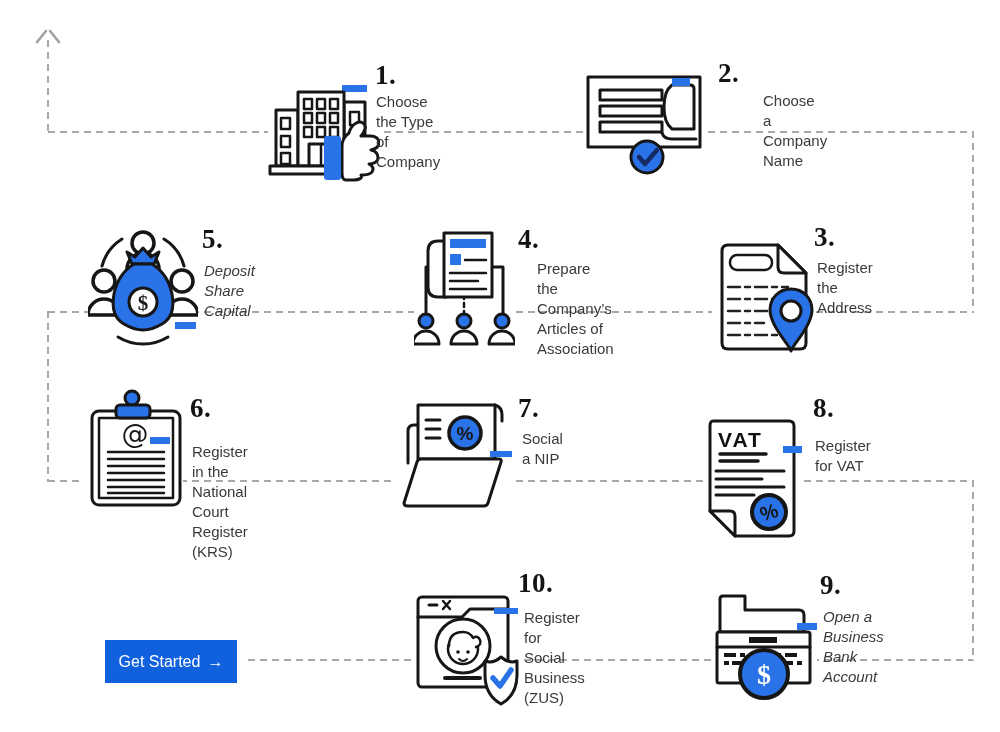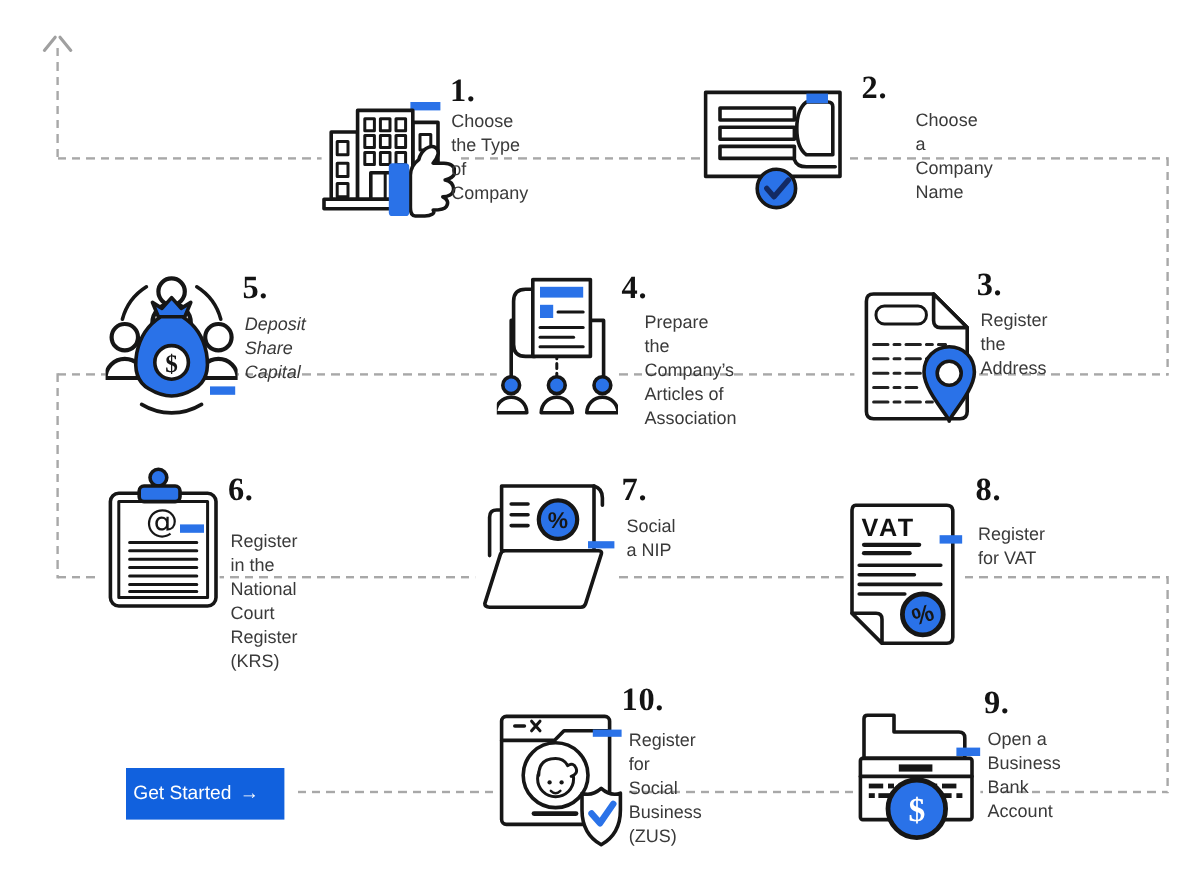--- a/index.html
+++ b/index.html
@@ -9,21 +9,21 @@
          background:repeating-linear-gradient(90deg,#a8a8a8 0 7px,transparent 7px 12px);}
   .vline{position:absolute;width:2px;
          background:repeating-linear-gradient(180deg,#a8a8a8 0 7px,transparent 7px 12px);}
   .step{position:absolute;left:0;top:0;width:0;height:0;}
   .icon{position:absolute;background:#fff;}
   .num{position:absolute;font-family:"Liberation Serif",serif;font-weight:bold;
        font-size:27px;color:#131313;letter-spacing:.5px;line-height:1;}
   .title{position:absolute;font-size:15px;line-height:20px;color:#3a3a3a;white-space:pre-line;}
   .cta{position:absolute;left:105px;top:640px;width:132px;height:43px;background:#1161de;
        border:none;color:#fff;font-size:16px;font-family:"Liberation Sans",sans-serif;
-       display:flex;align-items:center;gap:7px;cursor:pointer;}
+       display:flex;align-items:center;justify-content:center;gap:7px;cursor:pointer;}
   svg{display:block;}
 </style>
 </head>
 <body>
 
 <div class="canvas">
 
   <div class="hline" style="left:48px;top:131px;width:925px;"></div>
   <div class="hline" style="left:48px;top:311px;width:925px;"></div>
   <div class="hline" style="left:48px;top:480px;width:925px;"></div>
@@ -227,21 +227,21 @@
         <rect x="63" y="63" width="5" height="4" fill="#161616"></rect>
           <rect x="72" y="63" width="12" height="4" fill="#161616"></rect>
         <rect x="68" y="71" width="12" height="4" fill="#161616"></rect>
           <rect x="84" y="71" width="5" height="4" fill="#161616"></rect>
         <circle cx="51" cy="84" r="24" fill="#2a72e8" stroke="#161616" stroke-width="4"></circle>
         <text x="51" y="94" text-anchor="middle" font-family="Liberation Serif, serif" font-weight="bold" font-size="28" fill="#fff">$</text>
         <rect x="84" y="33" width="20" height="7" fill="#2a72e8"></rect>
       </svg>
     </div>
     <div class="num" style="left:820px;top:572px;">9.</div>
-    <div class="title" style="left:823px;top:607px;">Open a Business
+    <div class="title" style="left:823px;top:607px;font-style:italic;">Open a Business
 Bank Account</div>
   </div>
 
   <div class="step">
     <div class="icon" style="left:412px;top:591px;">
       <svg width="110" height="120" viewBox="0 0 110 120" stroke-linejoin="round" stroke-linecap="round">
         <rect x="6" y="6" width="90" height="90" rx="4" fill="#fff" stroke="#161616" stroke-width="3"></rect>
         <path d="M6,26 H50 L58,18 H96" fill="none" stroke="#161616" stroke-width="3"></path>
         <path d="M17,14 H25" stroke="#161616" stroke-width="3"></path>
         <path d="M31,10 L38,18 M38,10 L31,18" stroke="#161616" stroke-width="2.5"></path>

